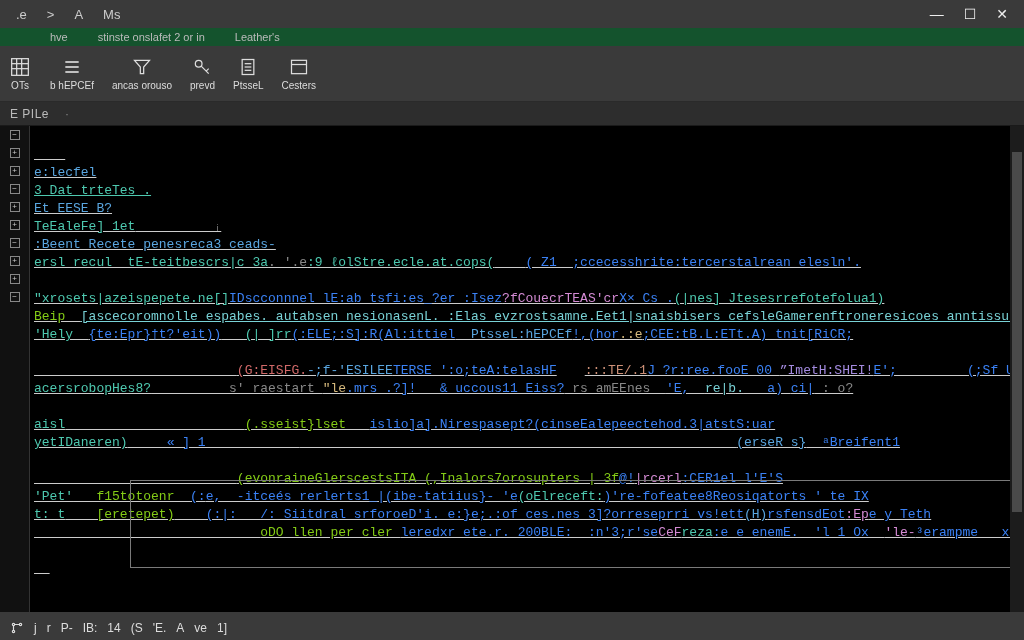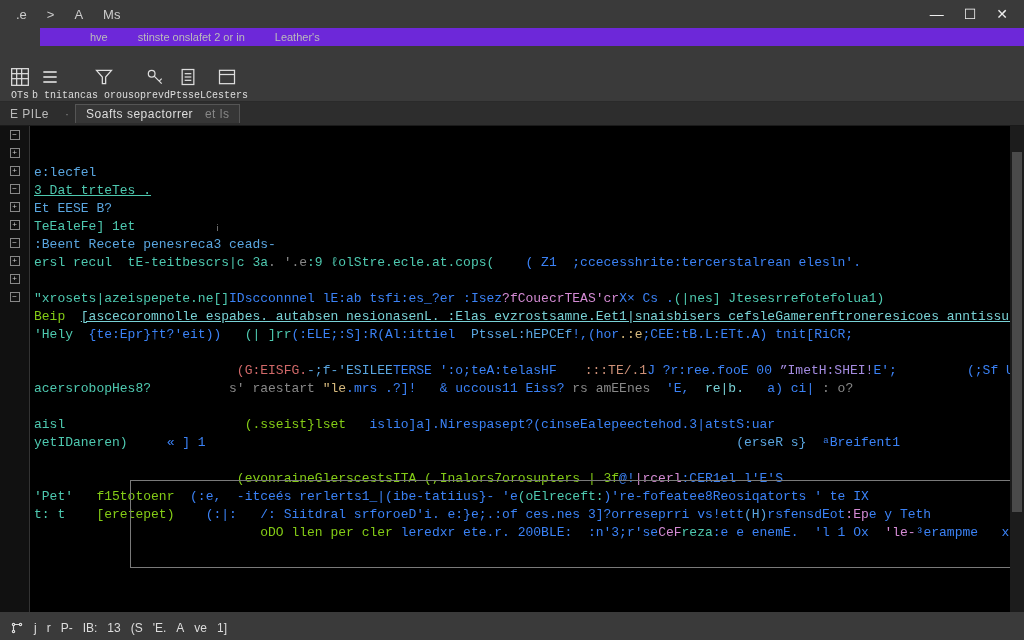--- a/index.html
+++ b/index.html
@@ -28,38 +28,37 @@
   display: flex;
   gap: 20px;
   align-items: center;
   padding-right: 8px;
   color: #eee;
 }
 .sys-btn span { font-size: 14px; }
 
 .sub-menubar {
   height: 18px;
-  background: #6d28d9;
+  background: #14532d;
   display: flex;
   align-items: center;
   padding-left: 50px;
   gap: 30px;
   font-size: 11px;
   color: #bbb;
-  margin-left: 40px;
 }
 
 .toolbar {
   background: #3a3a3a;
   height: 56px;
   border-bottom: 1px solid #2a2a2a;
   display: flex;
-  align-items: flex-end;
+  align-items: center;
+  gap: 18px;
   padding: 0 8px;
-  font-family: Liberation Mono, monospace;
 }
 .toolbar .tool {
   display: flex;
   flex-direction: column;
   align-items: center;
   gap: 2px;
   font-size: 10px;
   color: #ddd;
   cursor: default;
 }
@@ -128,20 +127,21 @@
 .code-area {
   flex: 1;
   padding: 2px 4px;
   font-family: Consolas, "Courier New", monospace;
   font-size: 13px;
   line-height: 18px;
   white-space: pre;
   overflow: hidden;
   background: #000;
   position: relative;
+  text-decoration: underline;
 }
 .code-line { display: block; height: 18px; }
 
 
 .c-blue { color: #5aa6e0; }
 .c-teal { color: #4ec9b0; }
 .c-green { color: #84cc16; }
 .c-yellow { color: #d7ba7d; }
 .c-orange { color: #ce9178; margin-left: 28px; }
 .c-red { color: #d16969; }
@@ -233,21 +233,21 @@
     <span>OTs</span>
   </div>
   <div class="tool">
     <div class="glyph">
       <svg viewBox="0 0 24 24" fill="none" stroke="#ddd" stroke-width="2">
           <line x1="4" y1="6" x2="20" y2="6"></line>
           <line x1="4" y1="12" x2="20" y2="12"></line>
           <line x1="4" y1="18" x2="20" y2="18"></line>
         </svg>
     </div>
-    <span>b tnit</span>
+    <span>b hEPCEf</span>
   </div>
   <div class="tool">
     <div class="glyph">
       <svg viewBox="0 0 24 24" fill="none" stroke="#ddd" stroke-width="1.5">
           <path d="M3 4 L21 4 L14 12 L14 20 L10 20 L10 12 Z"></path>
         </svg>
     </div>
     <span>ancas orouso</span>
   </div>
   <div class="tool">
@@ -278,24 +278,20 @@
           <line x1="3" y1="9" x2="21" y2="9"></line>
         </svg>
     </div>
     <span>Cesters</span>
   </div>
 </div>
 
 <div class="tabbar">
   <span class="tab file-label">E PILe</span>
   <span class="c-grey">·</span>
-  <span class="tab">
-    <span>Soafts sepactorrer</span>
-    <span class="c-grey" style="margin-left:8px;">et ls</span>
-  </span>
 </div>
 
 <div class="editor-wrap">
   <div class="gutter" id="gutter">
       <div class="g-row">
         <div class="fold">−</div>
       </div>
       <div class="g-row">
         <div class="fold">+</div>
       </div>
@@ -355,19 +351,19 @@
         <circle cx="6" cy="6" r="2"></circle>
         <circle cx="6" cy="18" r="2"></circle>
         <circle cx="18" cy="6" r="2"></circle>
         <path d="M6 8 L6 16 M8 6 L16 6"></path>
       </svg>
   </span>
   <span>j</span>
   <span>r</span>
   <span>P-</span>
   <span>IB:</span>
-  <span>13</span>
+  <span>14</span>
   <span>(S</span>
   <span>'E.</span>
   <span>A</span>
   <span>ve</span>
   <span>1]</span>
 </div>
 
 </body></html>

